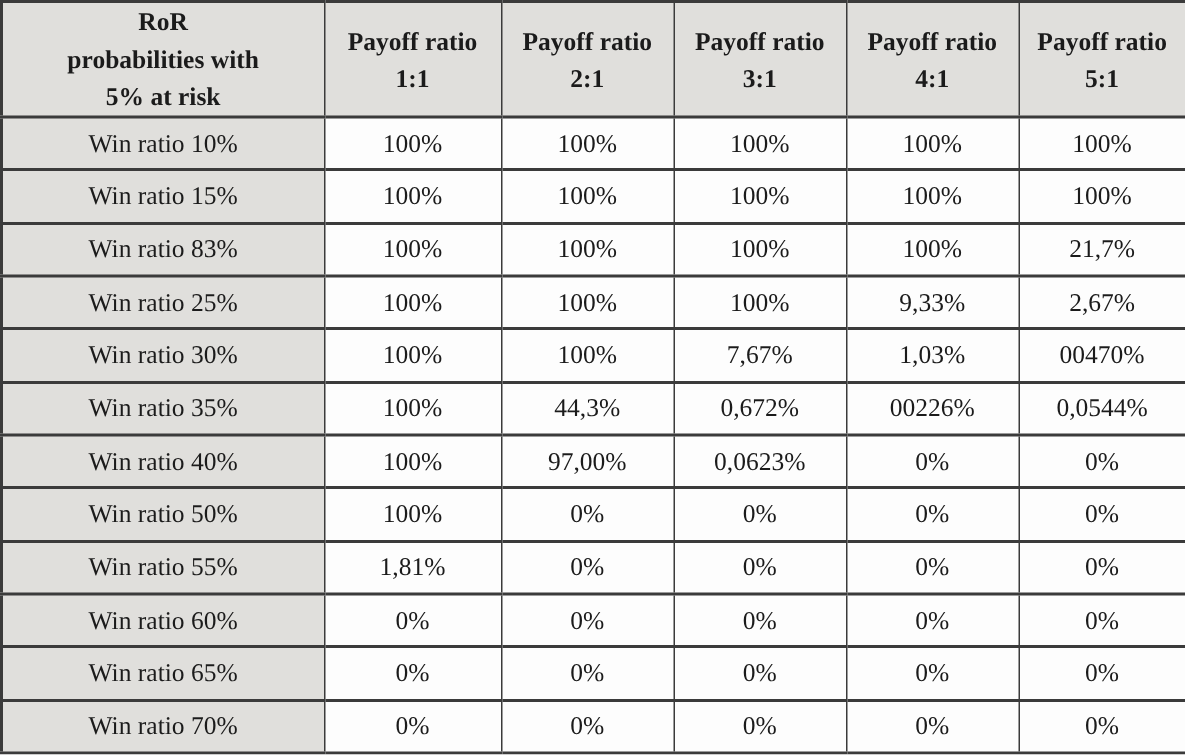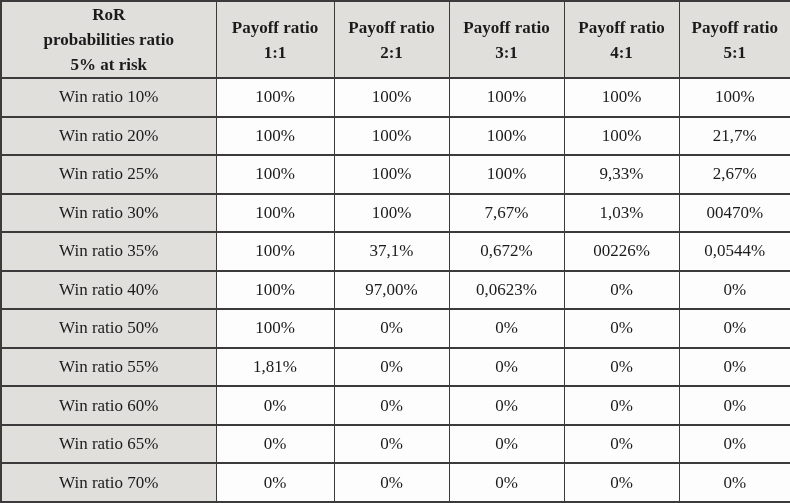--- a/index.html
+++ b/index.html
@@ -55,21 +55,21 @@
     <col style="width:118px">
     <col style="width:115px">
     <col style="width:115px">
     <col style="width:115px">
     <col style="width:112px">
   </colgroup>
   <thead>
     <tr>
       <th>
         <span class="hdr-line">RoR</span>
-        <span class="hdr-line">probabilities ratio</span>
+        <span class="hdr-line">probabilities with</span>
         <span class="hdr-line">5% at risk</span>
       </th>
       <th>
         <span class="hdr-line">Payoff ratio</span>
         <span class="hdr-line">1:1</span>
       </th>
       <th>
         <span class="hdr-line">Payoff ratio</span>
         <span class="hdr-line">2:1</span>
       </th>
@@ -90,21 +90,29 @@
   <tbody>
     <tr>
       <th class="rowlabel">Win ratio 10%</th>
       <td>100%</td>
       <td>100%</td>
       <td>100%</td>
       <td>100%</td>
       <td>100%</td>
     </tr>
     <tr>
-      <th class="rowlabel">Win ratio 20%</th>
+      <th class="rowlabel">Win ratio 15%</th>
+      <td>100%</td>
+      <td>100%</td>
+      <td>100%</td>
+      <td>100%</td>
+      <td>100%</td>
+    </tr>
+    <tr>
+      <th class="rowlabel">Win ratio 83%</th>
       <td>100%</td>
       <td>100%</td>
       <td>100%</td>
       <td>100%</td>
       <td>21,7%</td>
     </tr>
     <tr>
       <th class="rowlabel">Win ratio 25%</th>
       <td>100%</td>
       <td>100%</td>
@@ -116,21 +124,21 @@
       <th class="rowlabel">Win ratio 30%</th>
       <td>100%</td>
       <td>100%</td>
       <td>7,67%</td>
       <td>1,03%</td>
       <td>00470%</td>
     </tr>
     <tr>
       <th class="rowlabel">Win ratio 35%</th>
       <td>100%</td>
-      <td>37,1%</td>
+      <td>44,3%</td>
       <td>0,672%</td>
       <td>00226%</td>
       <td>0,0544%</td>
     </tr>
     <tr>
       <th class="rowlabel">Win ratio 40%</th>
       <td>100%</td>
       <td>97,00%</td>
       <td>0,0623%</td>
       <td>0%</td>

